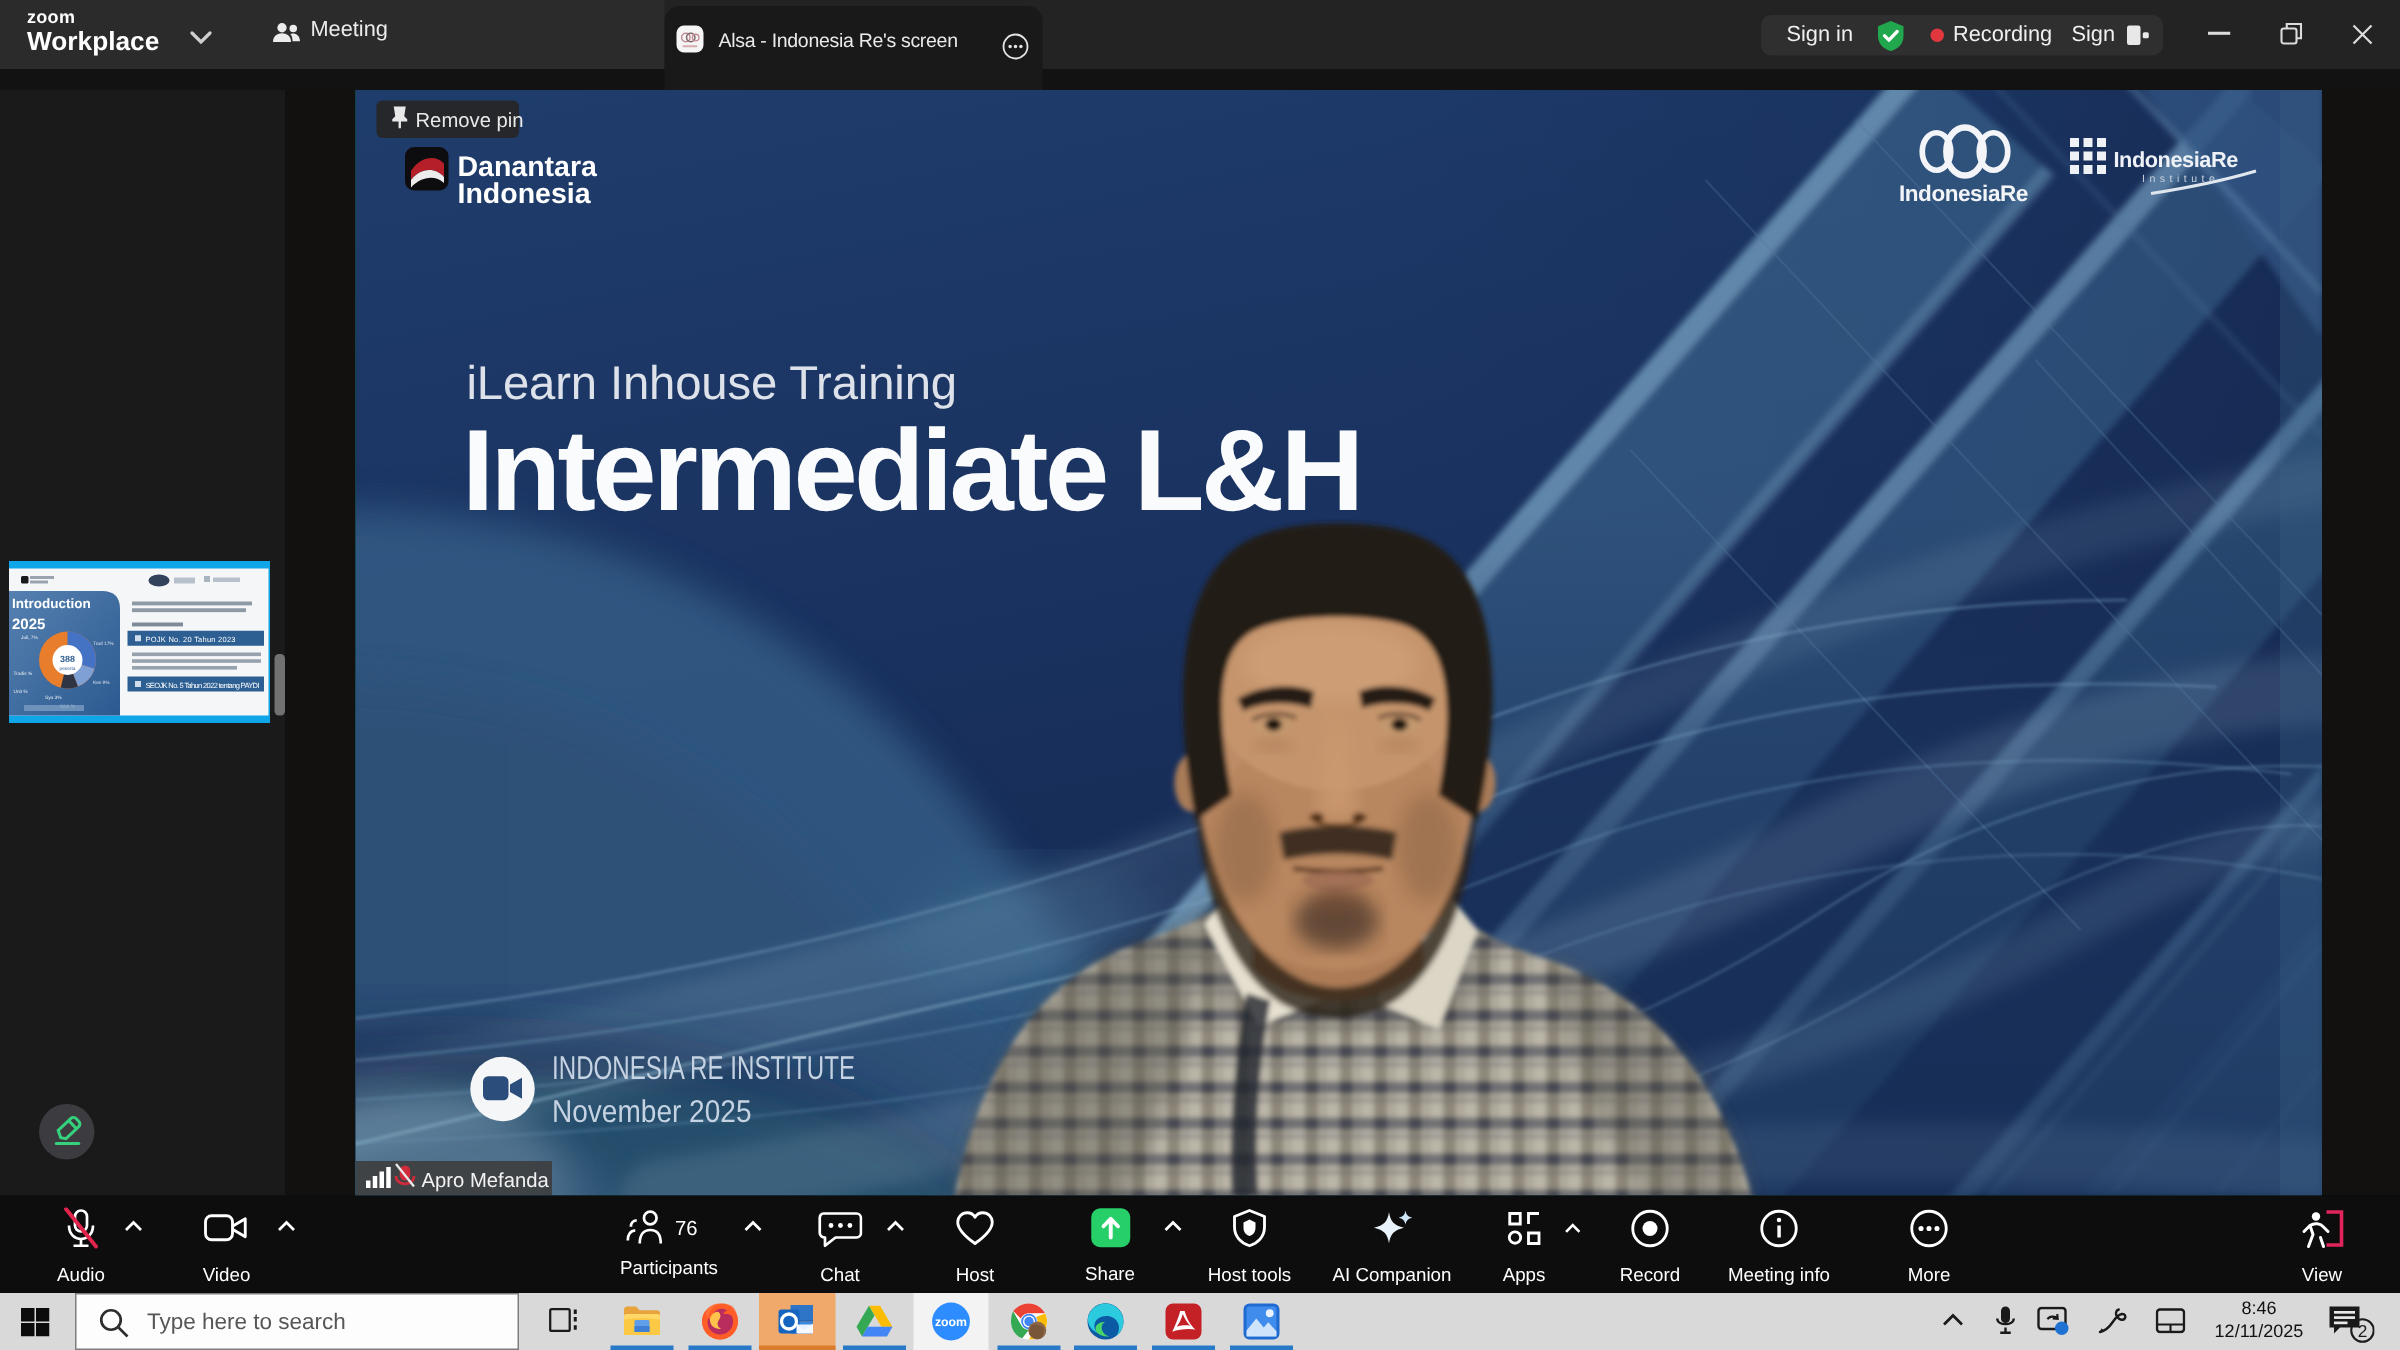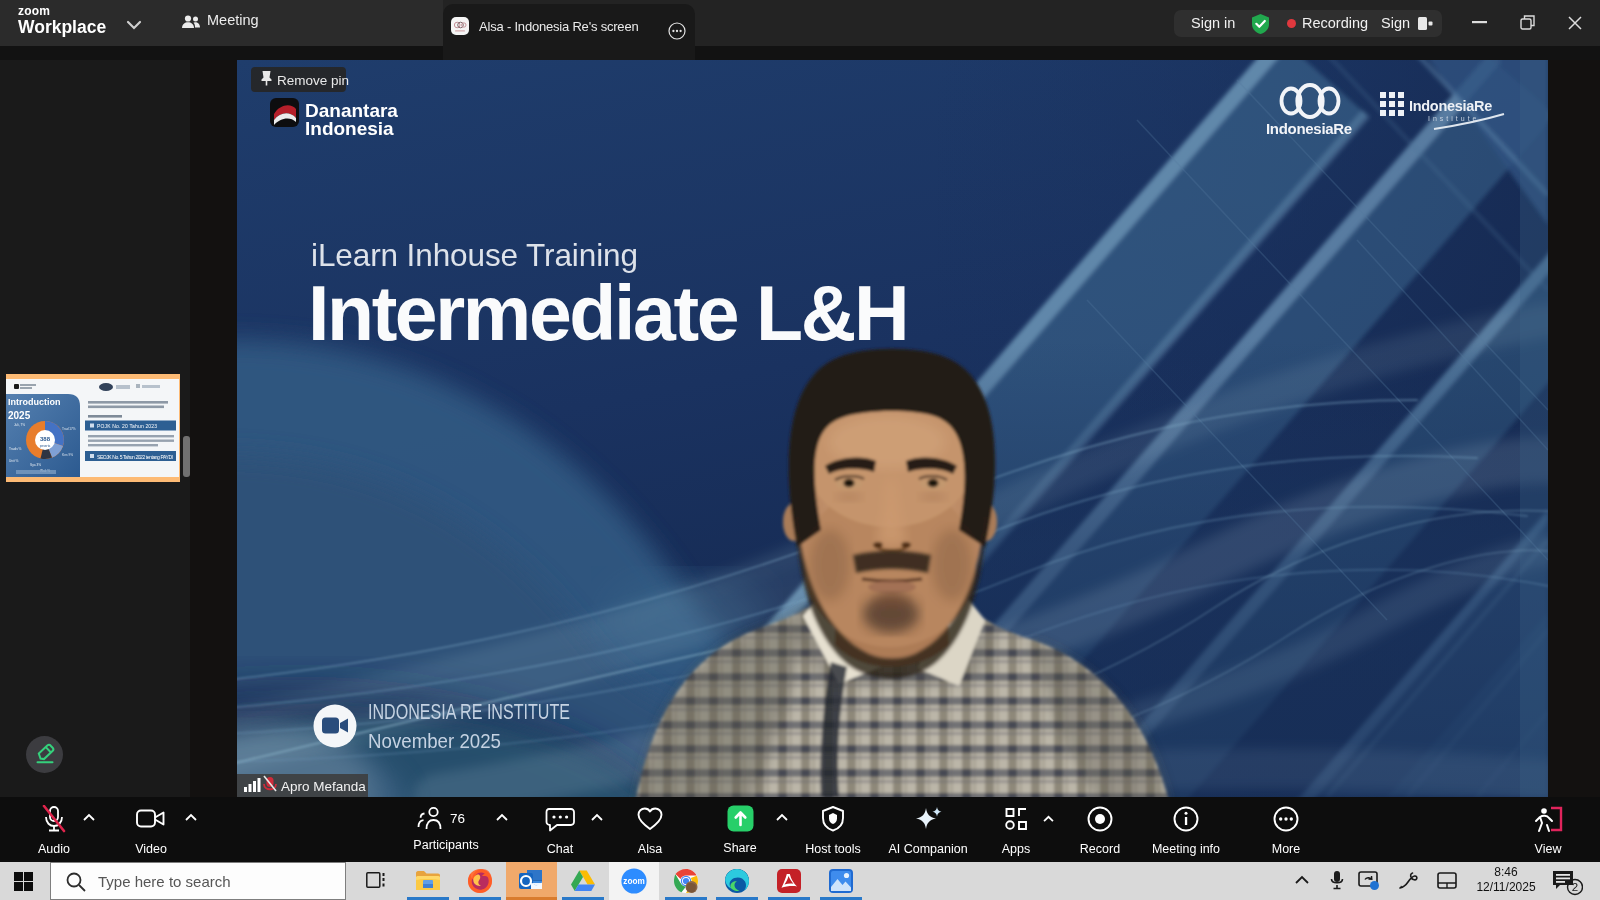--- a/index.html
+++ b/index.html
@@ -96,21 +96,21 @@
       <rect x="1" y="4" width="10" height="10" rx="1.5"></rect>
       <path d="M4.5 4 L4.5 1 L14 1 L14 10.5 L11 10.5"></path>
     </svg>
   <svg class="winbtn" style="left:1568px;top:16px" width="14" height="14" viewBox="0 0 14 14">
       <path d="M1 1 L13 13 M13 1 L1 13" stroke="#dcdcdc" stroke-width="1.5"></path>
     </svg>
 
   <div id="mainarea">
     <div id="sidebar"></div>
 
-    <div id="thumbwrap" class="abs" style="left:6px;top:314px;width:174px;height:108px;background:#fdba74">
+    <div id="thumbwrap" class="abs" style="left:6px;top:314px;width:174px;height:108px;background:#0ea5e9">
       <svg width="174" height="108" viewBox="0 0 174 108">
         <rect x="0" y="5" width="173" height="98" fill="#f4f6f8"></rect>
         <defs>
           <linearGradient id="thpanel" x1="0" y1="0" x2="1" y2="1">
             <stop offset="0" stop-color="#5580b0"></stop>
               <stop offset="1" stop-color="#2c5a90"></stop>
           </linearGradient>
         </defs>
 
         <rect x="8" y="10" width="5" height="5" rx="1" fill="#1a1a1a"></rect>
@@ -452,21 +452,21 @@
       <div class="lbl">Chat</div>
     </div>
     <svg class="caret" style="left:590px" width="14" height="9" viewBox="0 0 14 9">
         <path d="M2 7 L7 2 L12 7" stroke="#fff" stroke-width="1.8" fill="none"></path>
       </svg>
 
     <div class="titem" style="left:622px;width:56px">
       <svg width="30" height="28" viewBox="0 0 30 28">
         <path d="M 15 24 C 8 19 3.5 14.5 3.5 9.8 C 3.5 6.2 6.3 3.5 9.8 3.5 C 12 3.5 14 4.7 15 6.5 C 16 4.7 18 3.5 20.2 3.5 C 23.7 3.5 26.5 6.2 26.5 9.8 C 26.5 14.5 22 19 15 24 Z" fill="none" stroke="#fff" stroke-width="1.9" stroke-linejoin="round"></path>
       </svg>
-      <div class="lbl">Alsa</div>
+      <div class="lbl">Host</div>
     </div>
 
     <div class="titem" style="left:712px;width:56px">
       <svg width="27" height="27" viewBox="0 0 27 27">
         <rect x="0.5" y="0.5" width="26" height="26" rx="6" fill="#27cf69"></rect>
         <path d="M 13.5 20 L 13.5 8.5 M 8.7 12.5 L 13.5 7.5 L 18.3 12.5" stroke="#fff" stroke-width="2.6" fill="none" stroke-linecap="round" stroke-linejoin="round"></path>
       </svg>
       <div class="lbl">Share</div>
     </div>
     <svg class="caret" style="left:775px" width="14" height="9" viewBox="0 0 14 9">

